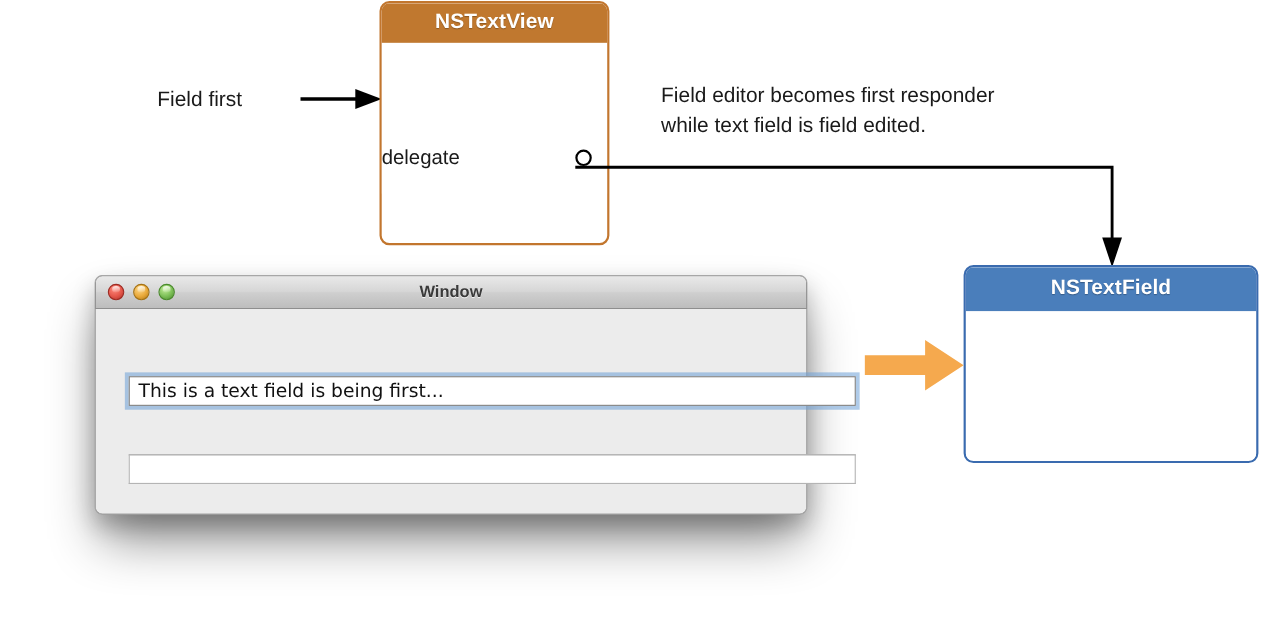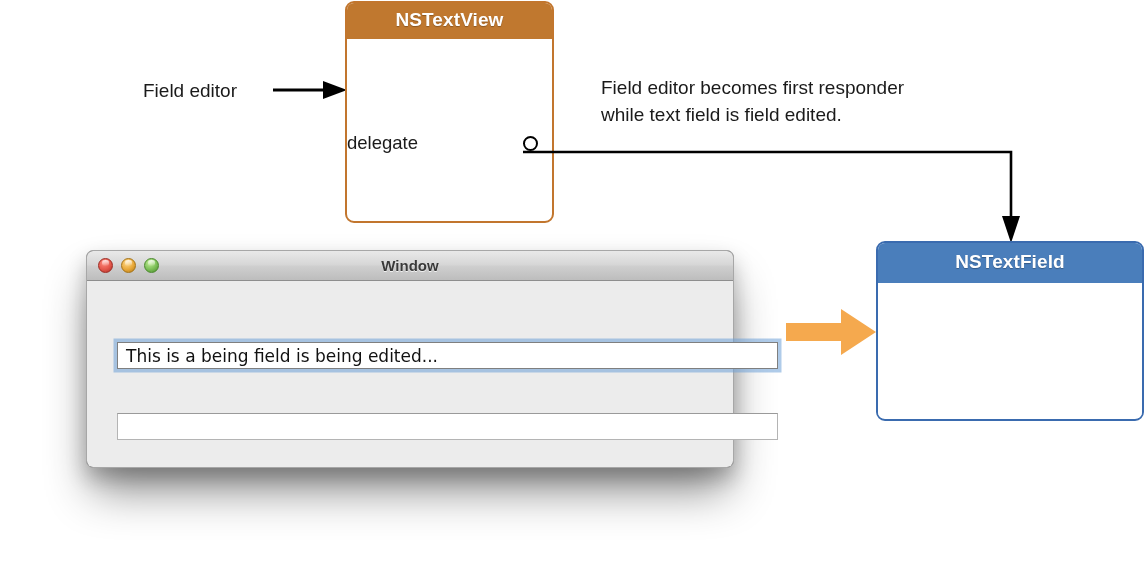--- a/index.html
+++ b/index.html
@@ -246,21 +246,21 @@
     position: absolute;
     left: 786px;
     top: 306px;
     width: 92px;
     height: 52px;
   }
 </style>
 </head>
 <body>
 
-<div id="field-editor-caption">Field editor</div>
+<div id="field-editor-caption">Field first</div>
 
 <svg id="field-editor-arrow" viewBox="0 0 76 24">
   <line x1="0" y1="12" x2="56" y2="12" stroke="#000000" stroke-width="3"></line>
   <polygon points="50,3 74,12 50,21" fill="#000000"></polygon>
 </svg>
 
 <div class="obj-box" id="textview-box">
   <div class="obj-header">NSTextView</div>
   <div class="obj-body">
     <div class="outlet-row">
@@ -288,20 +288,20 @@
 <div id="mac-window">
   <div id="mac-titlebar">
     <div id="traffic-lights">
       <span class="light close"></span>
       <span class="light minimize"></span>
       <span class="light zoom"></span>
     </div>
     <div id="window-title">Window</div>
   </div>
   <div id="mac-content">
-    <div class="ns-textfield-widget" id="win-field-focused">This is a being field is being edited...</div>
+    <div class="ns-textfield-widget" id="win-field-focused">This is a text field is being first...</div>
     <div class="ns-textfield-widget" id="win-field-empty"></div>
   </div>
 </div>
 
 <svg id="orange-arrow" viewBox="0 0 92 52">
   <polygon points="0,17 55,17 55,3 90,26 55,49 55,35 0,35" fill="#F5A94E"></polygon>
 </svg>
 
 </body></html>

